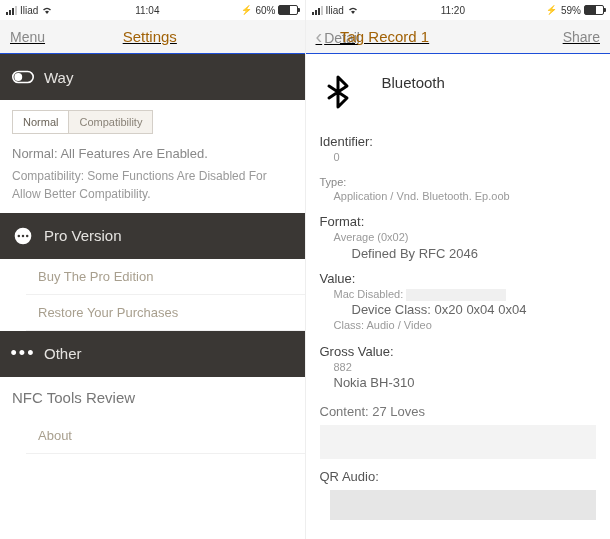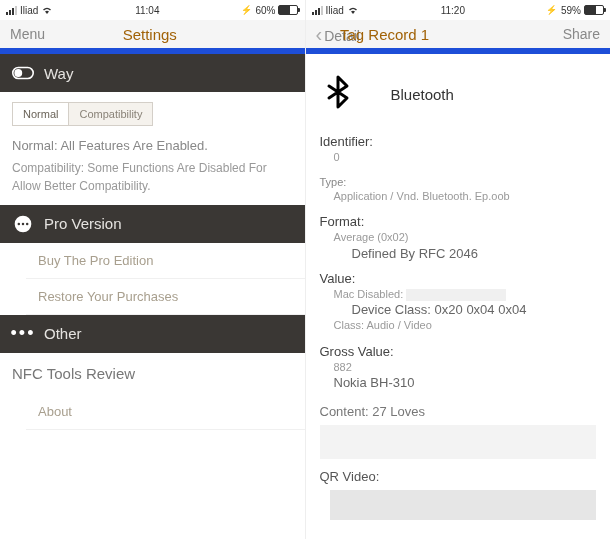--- a/index.html
+++ b/index.html
@@ -10,43 +10,43 @@
     .status-left, .status-right { display: flex; align-items: center; gap: 3px; }
     .signal-bars { display: flex; align-items: flex-end; gap: 1px; height: 9px; }
     .bar { width: 2px; background: #333; }
     .bar1 { height: 3px; } .bar2 { height: 5px; } .bar3 { height: 7px; } .bar4 { height: 9px; background: #ccc; }
     .wifi-icon { width: 12px; height: 9px; display: inline-block; }
     .battery { width: 20px; height: 10px; border: 1px solid #333; border-radius: 2px; position: relative; }
     .battery::after { content: ''; position: absolute; right: -3px; top: 2px; width: 2px; height: 4px; background: #333; border-radius: 0 1px 1px 0; }
     .battery-fill { height: 100%; background: #333; }
     .bolt { font-size: 9px; }
 
-    .nav-bar { height: 34px; display: flex; align-items: center; justify-content: space-between; padding: 0 10px; background: #f5f5f5; border-bottom: 6px solid #1d4ed8; }
+    .nav-bar { height: 34px; display: flex; align-items: center; justify-content: space-between; padding: 0 10px; background: #f5f5f5; border-bottom: 1px solid #1d4ed8; text-decoration: underline; }
     .nav-left, .nav-right { font-size: 14px; color: #888; }
     .nav-title { font-size: 15px; color: #a16207; font-weight: 400; flex: 1; text-align: center; }
     .nav-bar-right .nav-title { text-align: left; margin-left: -20px; }
 
-    .section-header { background: #3a3734; color: #e5e3e0; height: 38px; display: flex; align-items: center; padding: 0 12px; font-size: 15px; gap: 10px; }
+    .section-header { background: #3a3734; color: #e5e3e0; height: 46px; display: flex; align-items: center; padding: 0 12px; font-size: 15px; gap: 10px; }
     .section-icon { width: 22px; height: 22px; display: flex; align-items: center; justify-content: center; }
     .toggle-svg { stroke: #fff; fill: none; stroke-width: 2; }
 
     .seg-wrap { padding: 10px 12px; }
     .segmented { display: inline-flex; border: 1px solid #d4cfc8; border-radius: 0; overflow: hidden; background: #f5f2ed; }
     .seg-item { padding: 5px 10px; font-size: 11px; color: #8a8378; }
     .seg-item.active { background: #fff; color: #6b6459; }
     .seg-item + .seg-item { border-left: 1px solid #d4cfc8; }
 
     .desc { padding: 0 12px 10px; font-size: 12px; color: #999; line-height: 1.5; }
     .desc-line1 { color: #888; font-size: 13px; margin-bottom: 3px; }
 
     .row { padding: 10px 12px; font-size: 13px; color: #a89f8e; border-bottom: 1px solid #f0f0f0; margin-left: 26px; }
     .row-big { font-size: 15px; color: #777; padding: 12px 12px; }
 
     .detail-body { padding: 8px 14px; }
-    .bt-header { display: flex; align-items: center; gap: 35px; padding: 12px 0; }
+    .bt-header { display: flex; align-items: flex-start; gap: 26px; padding: 12px 0; }
     .bt-icon { width: 36px; height: 36px; }
     .bt-title { font-size: 15px; color: #333; }
 
     .field-label { font-size: 13px; color: #444; margin-top: 8px; }
     .field-sub { font-size: 11px; color: #9a9a9a; margin-left: 14px; line-height: 1.5; }
     .field-sub-dark { font-size: 13px; color: #666; margin-left: 32px; }
 
     .redact { display: inline-block; background: #f0f0f0; width: 100px; height: 12px; vertical-align: middle; }
     .content-box { background: #f3f3f3; height: 34px; margin: 6px 0 10px 0; }
     .qr-box { background: #e6e6e6; height: 30px; margin: 6px 0px 0 10px; }
@@ -188,16 +188,16 @@
     <div class="field-sub-dark">Device Class: 0x20 0x04 0x04</div>
     <div class="field-sub">Class: Audio / Video</div>
 
     <div class="field-label" style="margin-top:10px">Gross Value:</div>
     <div class="field-sub">882</div>
     <div class="field-sub-dark" style="margin-left:14px">Nokia BH-310</div>
 
     <div class="field-label" style="margin-top:14px;color:#777">Content: 27 Loves</div>
     <div class="content-box"></div>
 
-    <div class="field-label" style="color:#555">QR Video:</div>
+    <div class="field-label" style="color:#555">QR Audio:</div>
     <div class="qr-box"></div>
   </div>
 </div>
 
 </body></html>

